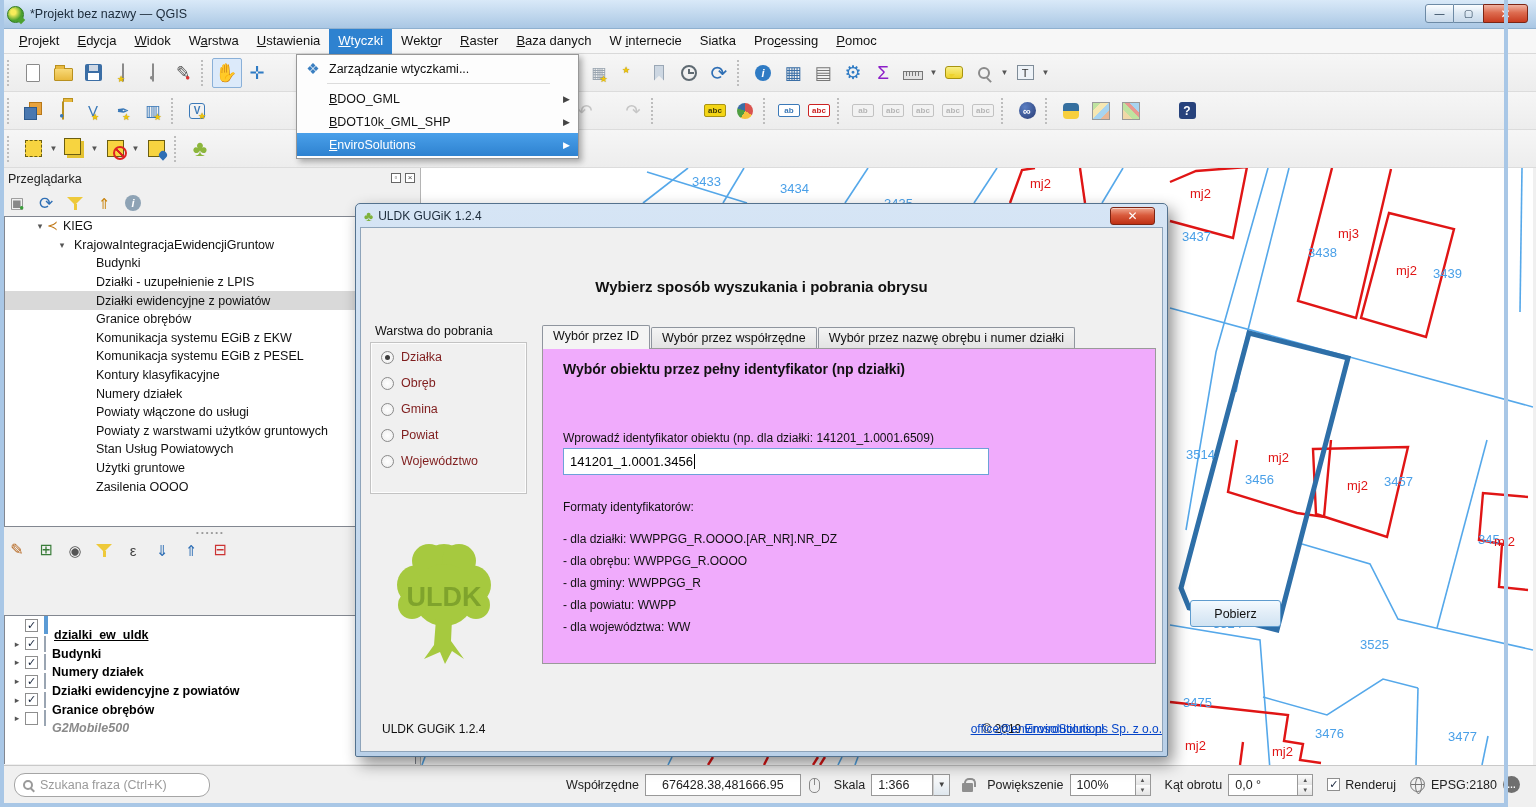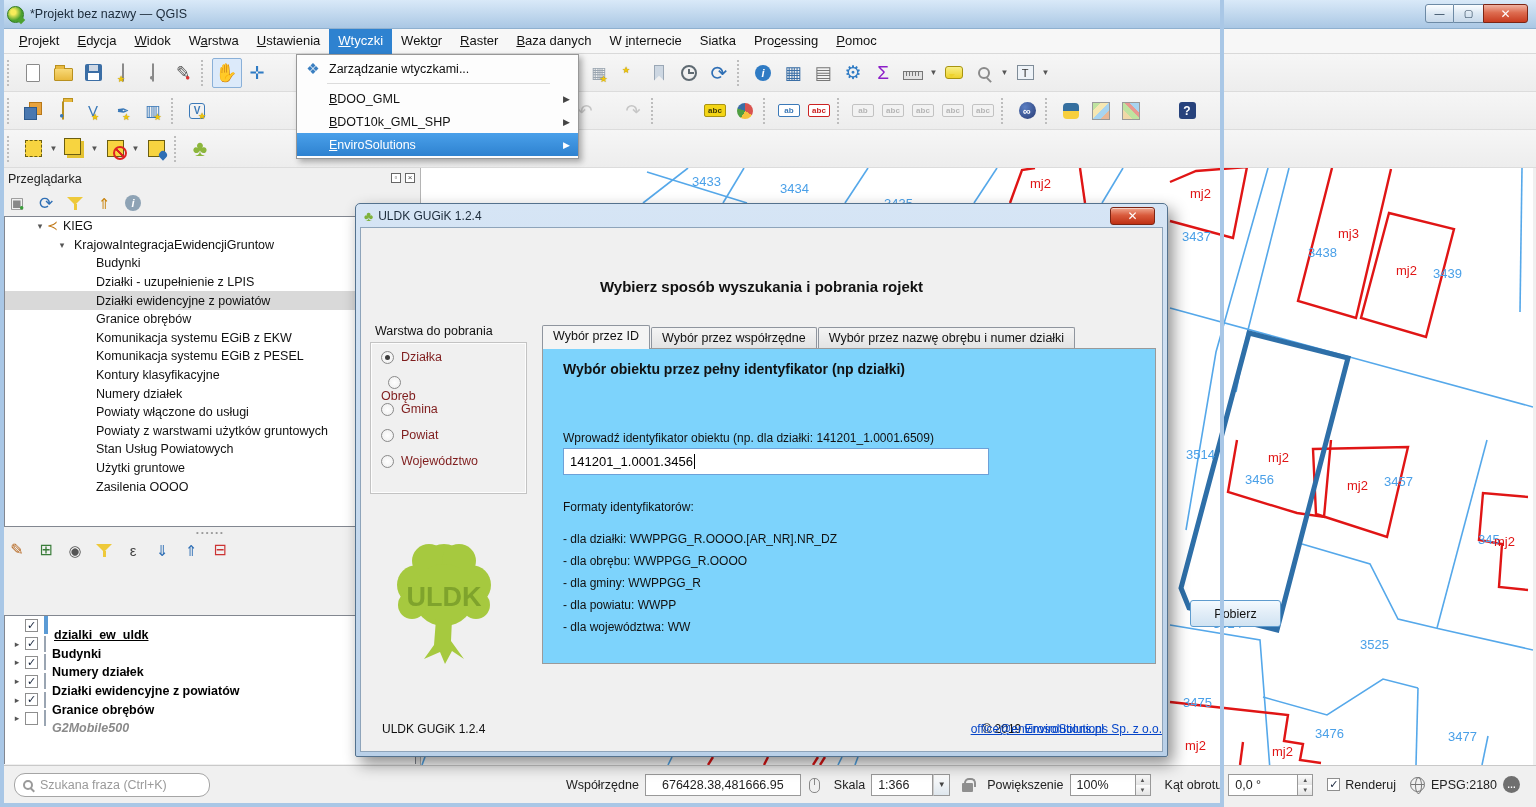--- a/index.html
+++ b/index.html
@@ -1,17 +1,17 @@
 <!DOCTYPE html>
 <html><head>
 <meta charset="utf-8">
 <style>
   * { margin:0; padding:0; box-sizing:border-box; }
   html,body { width:1536px; height:807px; overflow:hidden; font-family:"Liberation Sans","DejaVu Sans",sans-serif; background:#f0f0f0; }
-  #stage { position:relative; width:1224px; height:807px; background:#f0f0f0;border-radius:19px; }
+  #stage { position:relative; width:1508px; height:807px; background:#f0f0f0;border-radius:19px; }
 
   
   .titlebar { position:absolute; left:0; top:0; width:1536px; height:29px;
     background:linear-gradient(#d9e9f8,#bdd5ec 60%,#aac7e4); border-bottom:1px solid #8fb0cf;
     display:flex; align-items:center; padding-left:7px; }
   .qgis-logo { width:17px; height:17px; border-radius:50%;
     background:radial-gradient(circle at 35% 35%, #f7ec5a 18%, #4ca12f 60%); border:1px solid #2f7a1d;
     margin-right:6px; position:relative; }
   .qgis-logo::after{ content:""; position:absolute; right:-1px; bottom:-1px; width:6px; height:6px; background:#4ca12f; transform:rotate(45deg); }
   .title-text { font-size:12.5px; color:#1c2b3a; }
@@ -158,21 +158,21 @@
   .dlg-heading { position:absolute; top:50px; left:0; width:100%; text-align:center; font-size:15px; font-weight:bold; color:#111; }
   .grp-label { position:absolute; left:14px; top:96px; font-size:12.5px; color:#111; }
   .grpbox { position:absolute; left:9px; top:114px; width:157px; height:152px; border:1px solid #c3c3c3; box-shadow:inset 0 0 0 1px #fdfdfd; }
   .radio-row { position:absolute; left:20px; display:flex; align-items:center; font-size:12.5px; color:#7f1d1d; }
   .rd { width:13px; height:13px; border:1px solid #8a8a8a; border-radius:50%; background:radial-gradient(#fff,#ececec); margin-right:7px; position:relative; }
   .rd.on::after { content:""; position:absolute; left:3px; top:3px; width:5px; height:5px; border-radius:50%; background:#3c3c3c; }
   .tabs { position:absolute; left:181px; top:97px; display:flex; align-items:flex-end; }
   .tab { height:22px; border:1px solid #8f959e; border-bottom:none; background:linear-gradient(#f4f4f4,#e2e2e2);
     font-size:12.5px; color:#111; padding:3px 10px 0 10px; margin-right:1px; border-radius:2px 2px 0 0; }
   .tab.active { height:24px; background:#f4f4f4; position:relative; z-index:2; }
-  .tabpanel { position:absolute; left:181px; top:120px; width:614px; height:316px; background:#7dd3fc; border:1px solid #9a9a9a; }
+  .tabpanel { position:absolute; left:181px; top:120px; width:614px; height:316px; background:#f0abfc; border:1px solid #9a9a9a; }
   .tp-h2 { position:absolute; left:20px; top:12px; font-size:14px; font-weight:bold; color:#111; }
   .tp-label { position:absolute; left:20px; top:82px; font-size:12px; color:#111; }
   .tp-input { position:absolute; left:20px; top:99px; width:426px; height:27px; background:#fff; border:1px solid #6da1d8;
     font-size:13px; color:#000; display:flex; align-items:center; padding-left:6px; }
   .caret { display:inline-block; width:1px; height:15px; background:#000; margin-left:1px; }
   .tp-formats { position:absolute; left:20px; top:151px; font-size:12px; color:#111; }
   .fmt-item { position:absolute; left:20px; font-size:12px; color:#111; }
   .btn { position:absolute; left:647px; top:251px; width:91px; height:27px; background:linear-gradient(#f4fafe,#e3eef8 45%,#d0e3f2);
     border:1px solid #5f9cce; border-radius:3px; font-size:12.5px; color:#111; display:flex; align-items:center; justify-content:center; }
   .uldk-logo { position:absolute; left:22px; top:305px; }
@@ -693,29 +693,29 @@
       </div>
     </div>
 
   <div class="dlg">
     <div class="dlg-title">
       <span class="ticon-tree">♣</span>
       <span>ULDK GUGiK 1.2.4</span>
     </div>
     <div class="dlg-close">✕</div>
     <div class="dlg-body">
-      <div class="dlg-heading">Wybierz sposób wyszukania i pobrania rojekt</div>
+      <div class="dlg-heading">Wybierz sposób wyszukania i pobrania obrysu</div>
       <div class="grp-label">Warstwa do pobrania</div>
       <div class="grpbox"></div>
       <div id="radios">
           <div class="radio-row" style="top: 122px;">
             <span class="rd on"></span>
             <span>Działka</span>
           </div>
-          <div class="radio-row" style="top: 148px; flex-direction: column;">
+          <div class="radio-row" style="top: 148px;">
             <span class="rd"></span>
             <span>Obręb</span>
           </div>
           <div class="radio-row" style="top: 174px;">
             <span class="rd"></span>
             <span>Gmina</span>
           </div>
           <div class="radio-row" style="top: 200px;">
             <span class="rd"></span>
             <span>Powiat</span>

